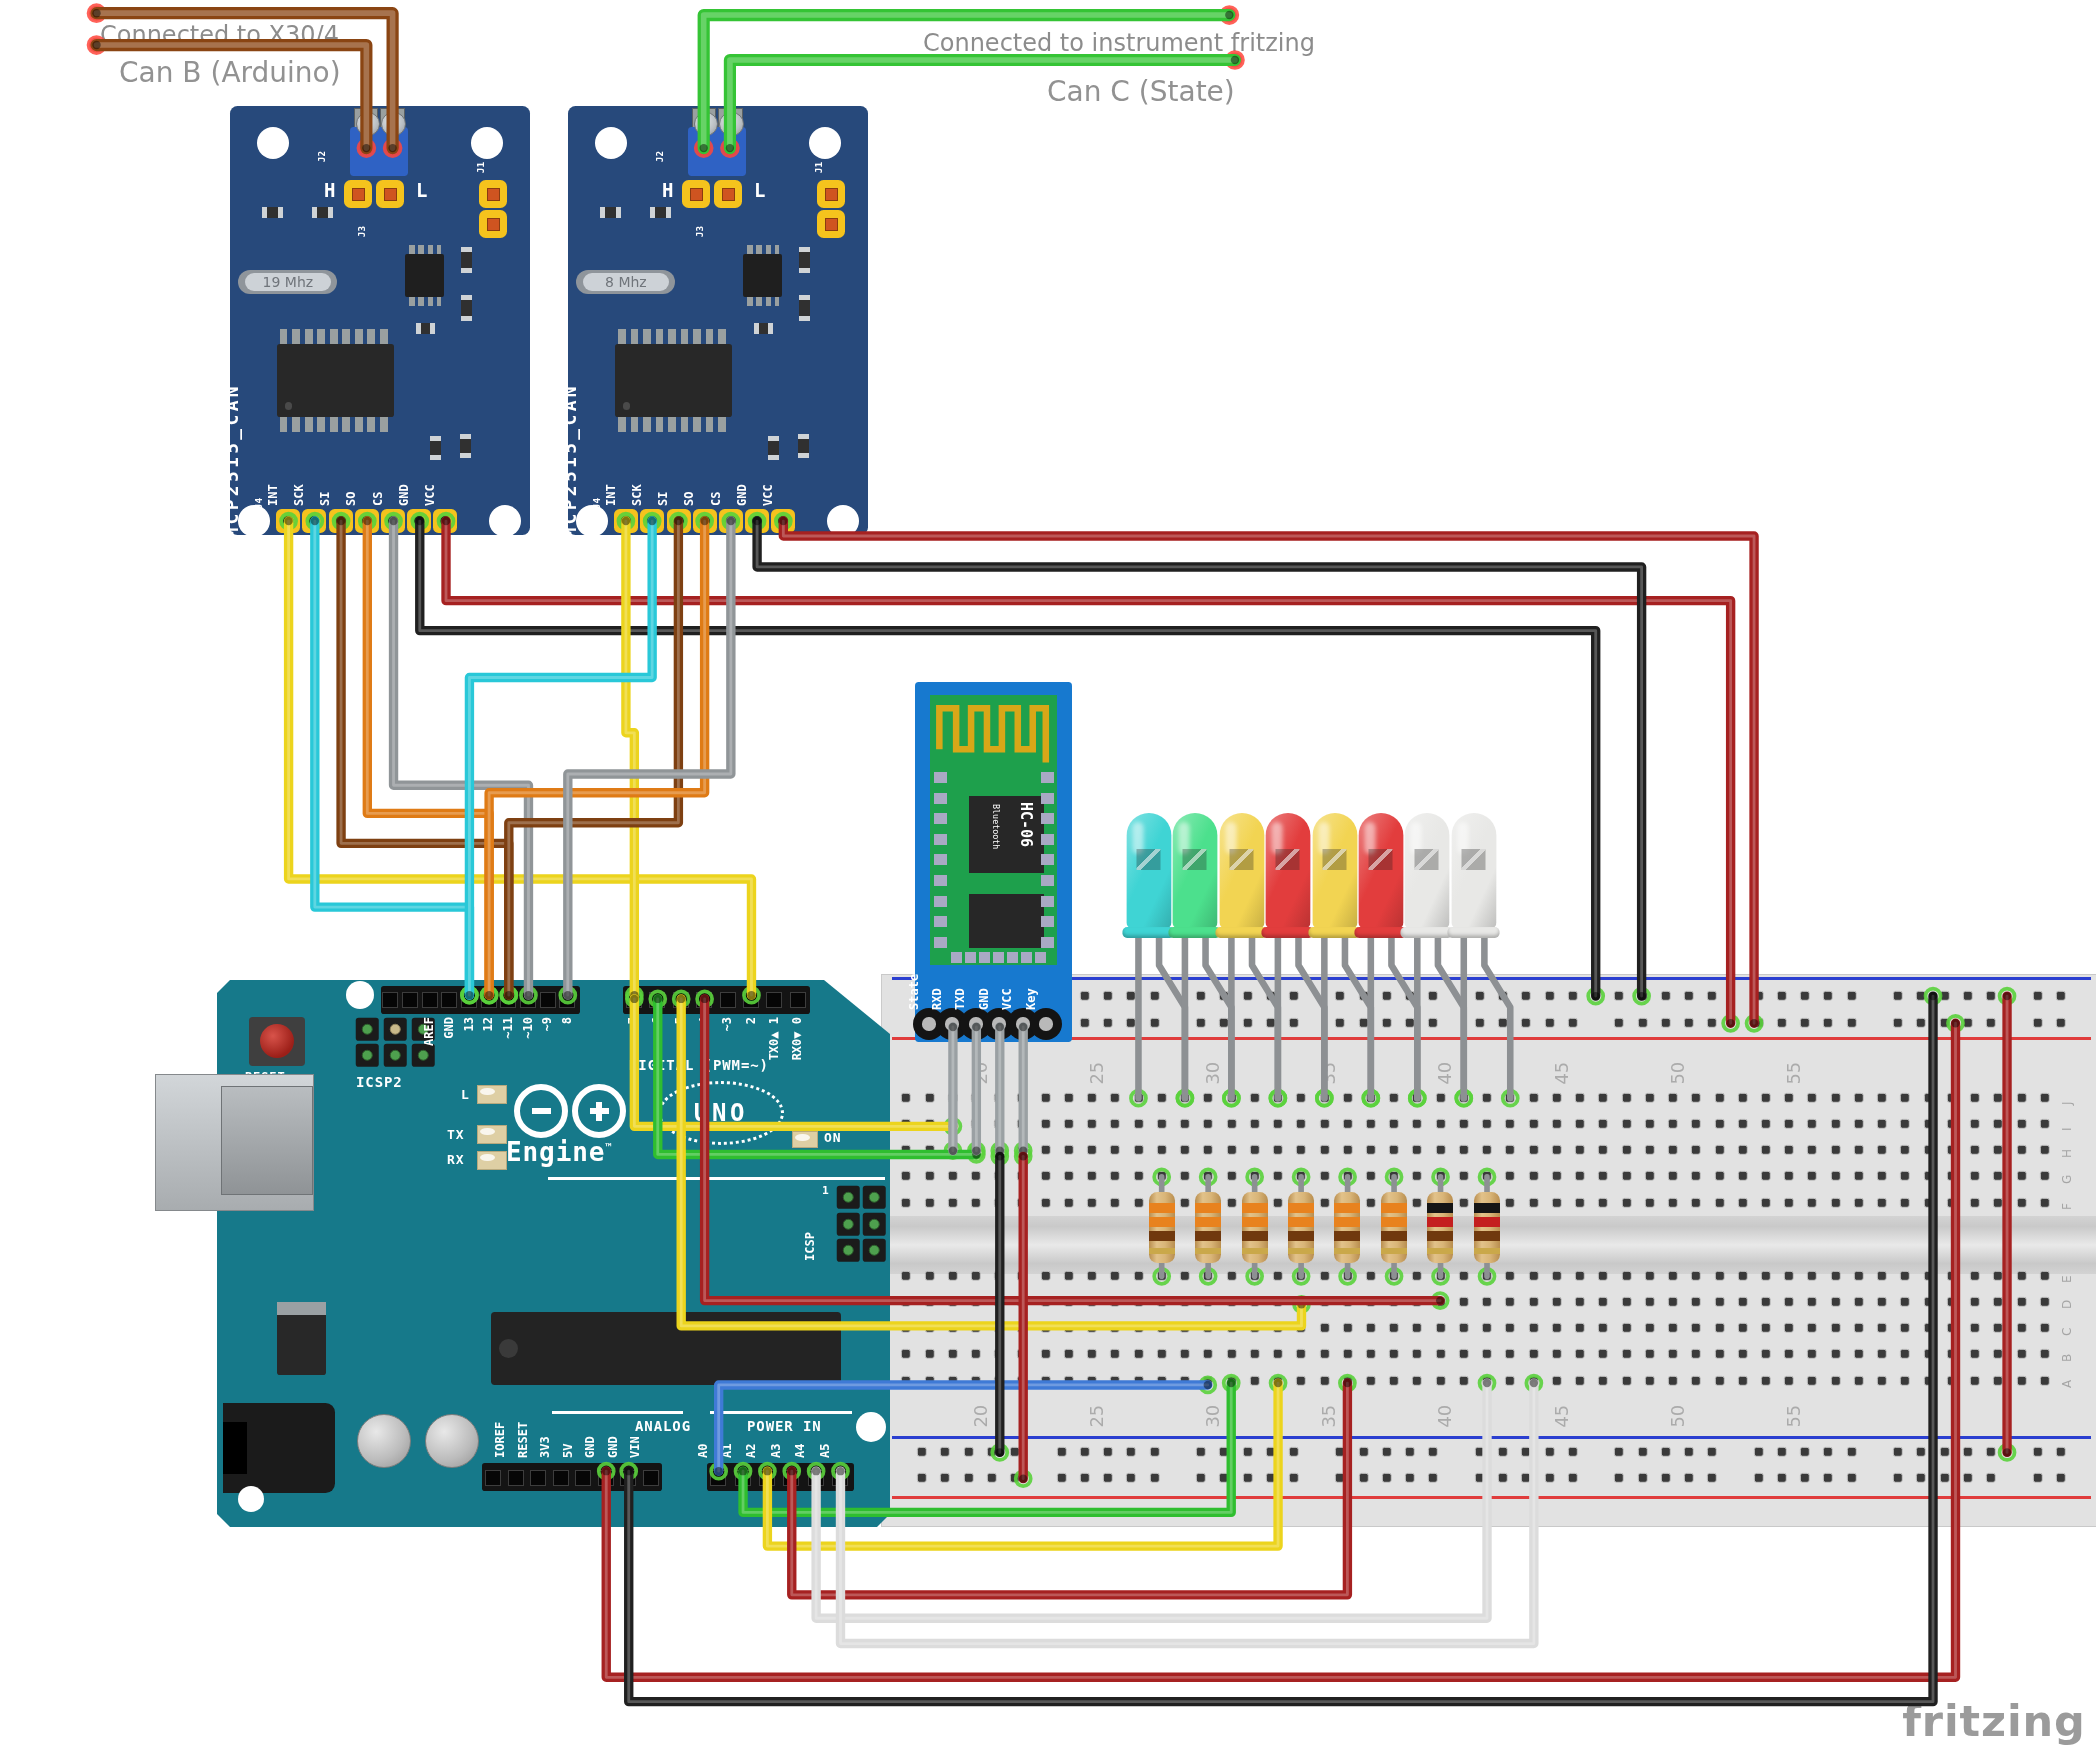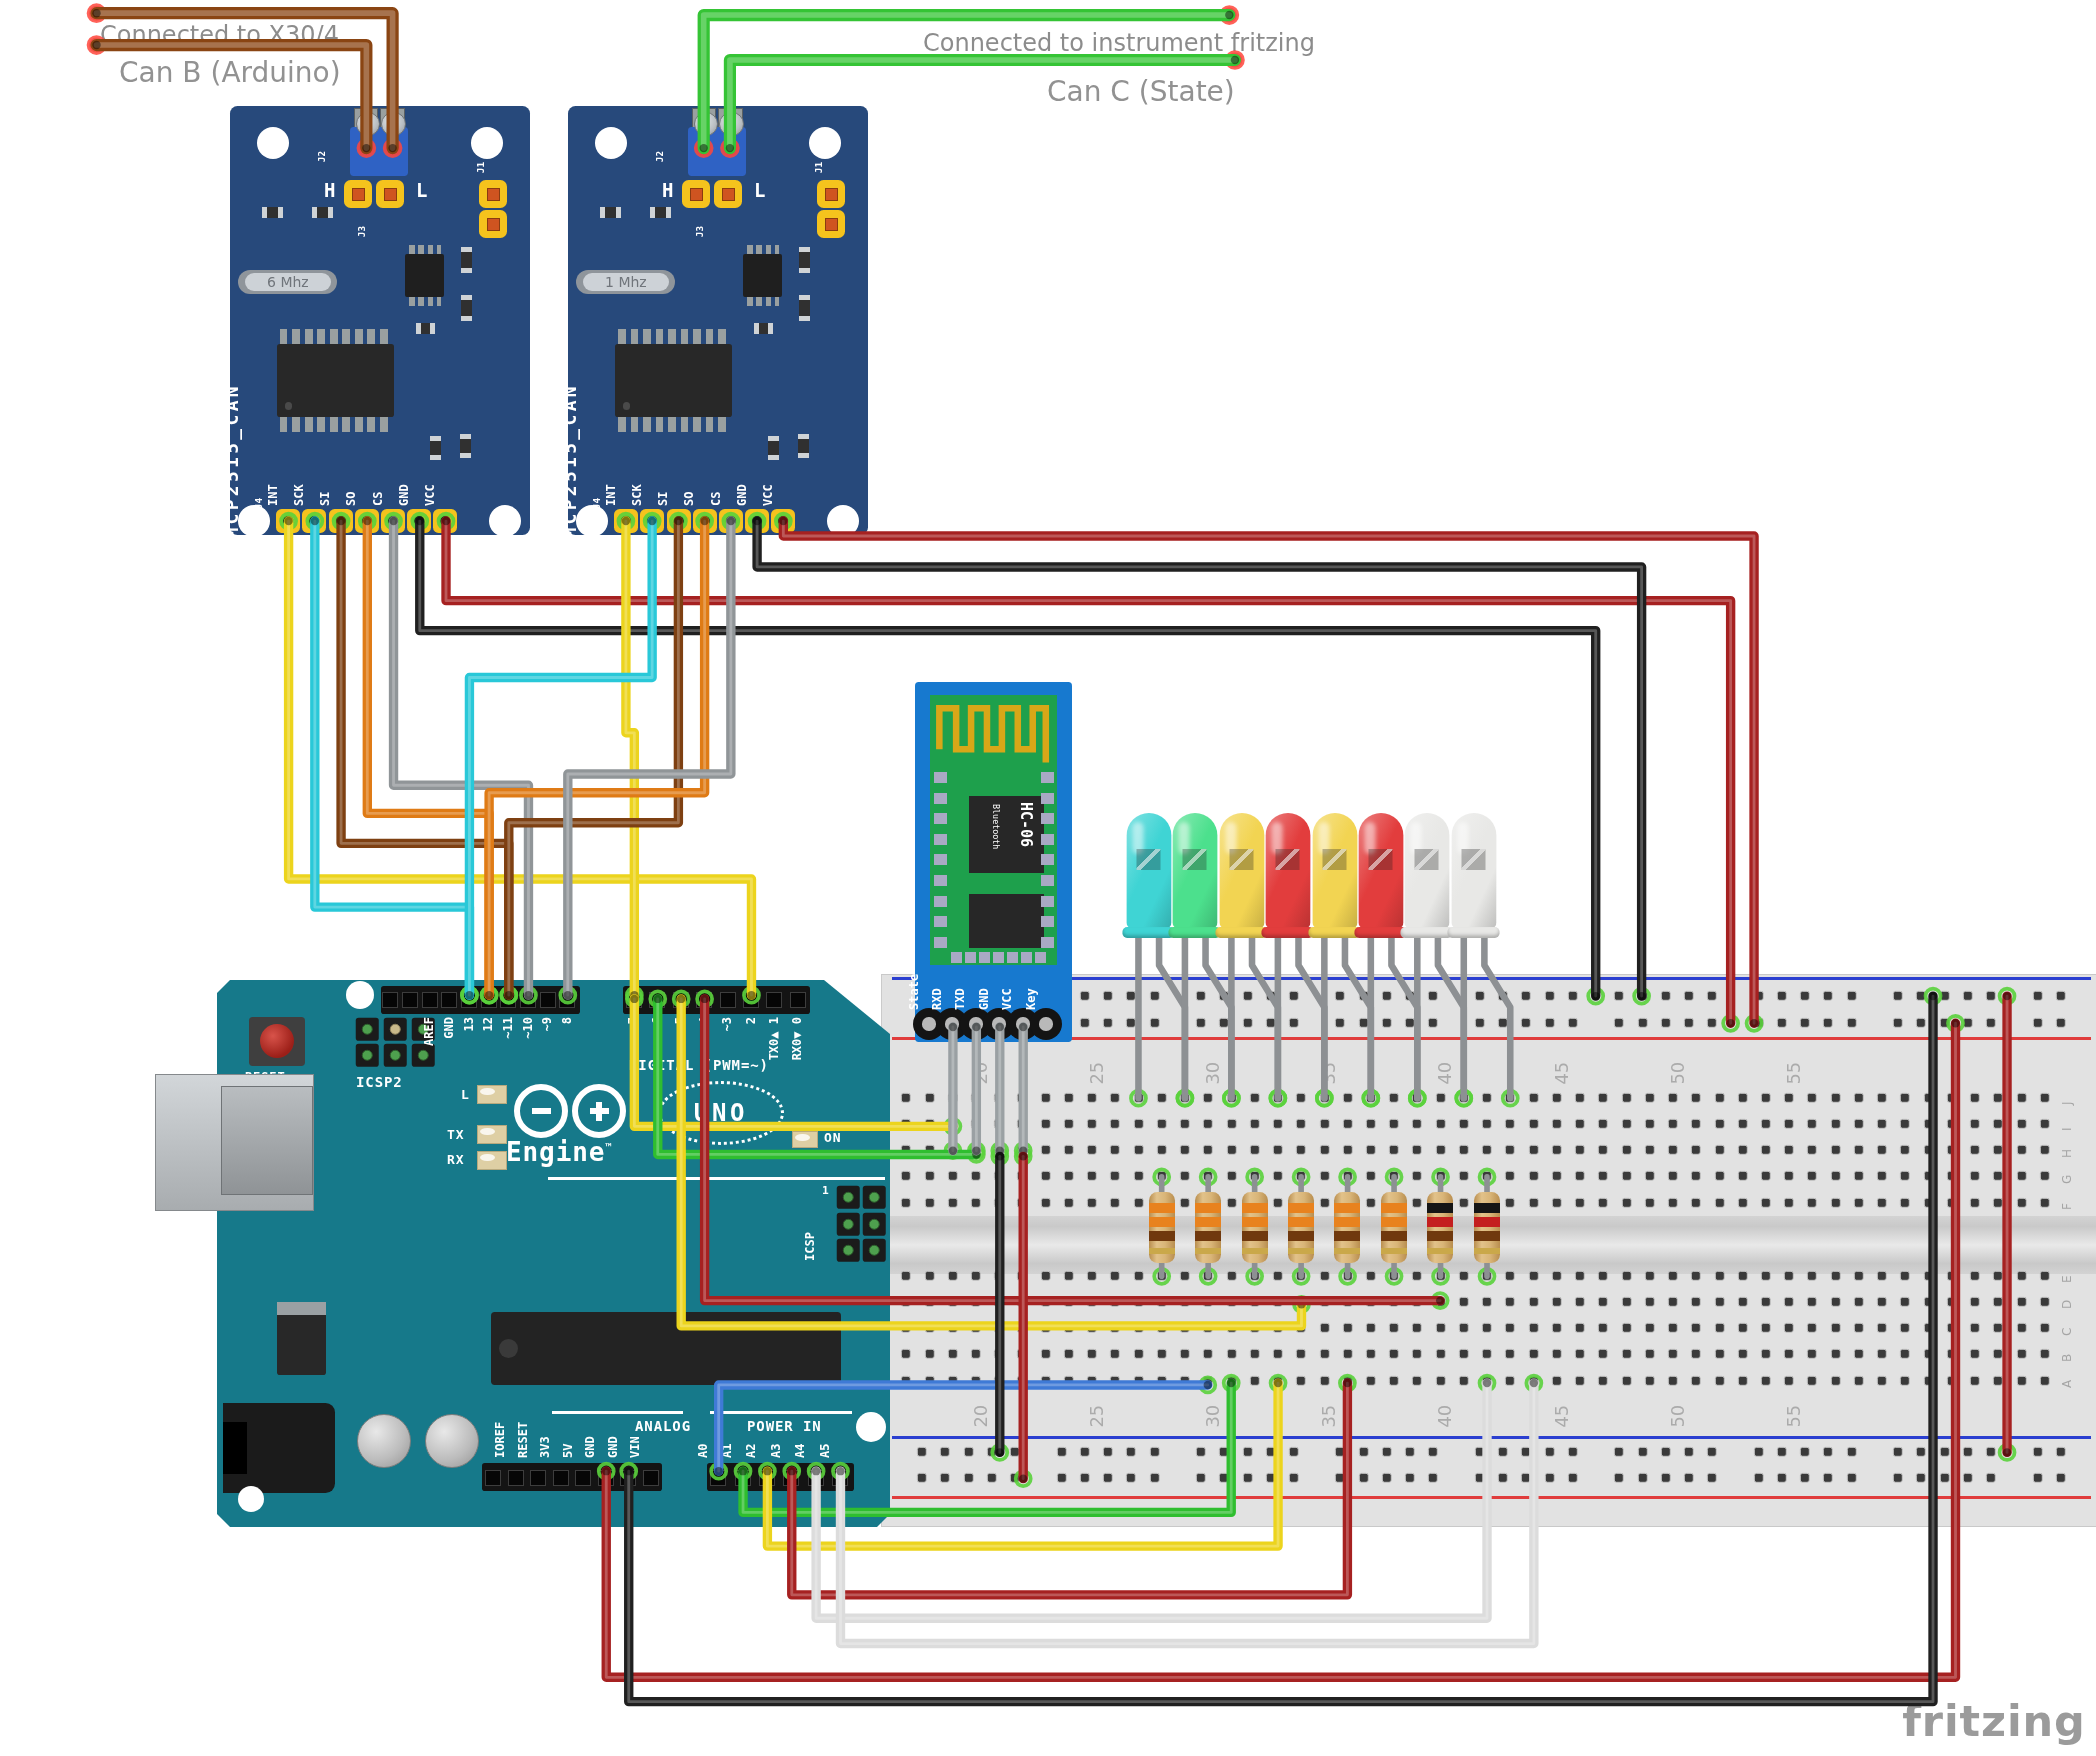--- a/index.html
+++ b/index.html
@@ -874,21 +874,21 @@
           <span></span>
         </div>
     <div class="smd" style="left:32px;top:101px;width:20.6px;height:11.2px"></div>
     <div class="smd" style="left:82px;top:101px;width:20.6px;height:11.2px"></div>
     <div class="smd smdv" style="left:231px;top:141px;width:11.2px;height:26px"></div>
     <div class="smd smdv" style="left:231px;top:189px;width:11.2px;height:26px"></div>
     <div class="smd" style="left:186px;top:217px;width:19px;height:11.2px"></div>
     <div class="smd smdv" style="left:200px;top:330px;width:11.2px;height:24px"></div>
     <div class="smd smdv" style="left:230px;top:328px;width:11.2px;height:24px"></div>
     <div class="xtal">
-      <b>6 Mhz</b>
+      <b>19 Mhz</b>
     </div>
     <div class="chip8"></div>
     <div class="bigchip">
           <i></i>
         </div>
     <div class="vt vtA modtitle" style="left:13px;top:412px">MCP2515_CAN</div>
     <div class="vt vtA tinylab" style="left:34px;top:392px">J4</div>
   <div class="padpin" style="left: 58px; top: 415px;">
           <span></span>
         </div>
@@ -949,21 +949,21 @@
           <span></span>
         </div>
     <div class="smd" style="left:32px;top:101px;width:20.6px;height:11.2px"></div>
     <div class="smd" style="left:82px;top:101px;width:20.6px;height:11.2px"></div>
     <div class="smd smdv" style="left:231px;top:141px;width:11.2px;height:26px"></div>
     <div class="smd smdv" style="left:231px;top:189px;width:11.2px;height:26px"></div>
     <div class="smd" style="left:186px;top:217px;width:19px;height:11.2px"></div>
     <div class="smd smdv" style="left:200px;top:330px;width:11.2px;height:24px"></div>
     <div class="smd smdv" style="left:230px;top:328px;width:11.2px;height:24px"></div>
     <div class="xtal">
-      <b>1 Mhz</b>
+      <b>8 Mhz</b>
     </div>
     <div class="chip8"></div>
     <div class="bigchip">
           <i></i>
         </div>
     <div class="vt vtA modtitle" style="left:13px;top:412px">MCP2515_CAN</div>
     <div class="vt vtA tinylab" style="left:34px;top:392px">J4</div>
   <div class="padpin" style="left: 58px; top: 415px;">
           <span></span>
         </div>

